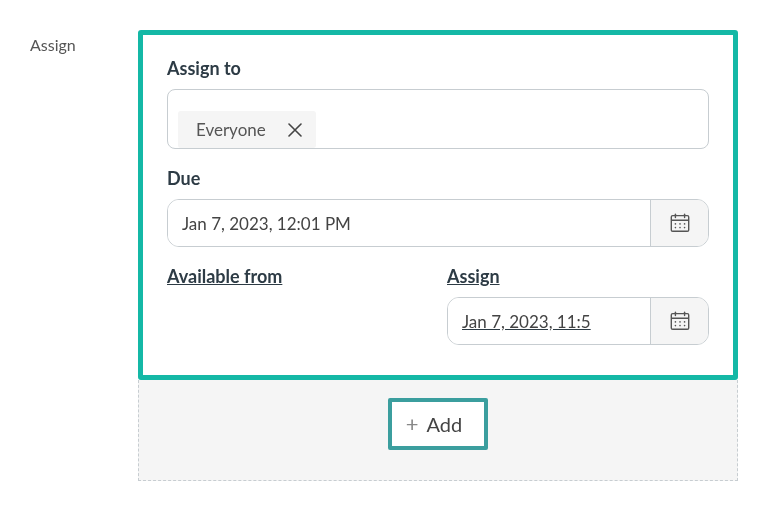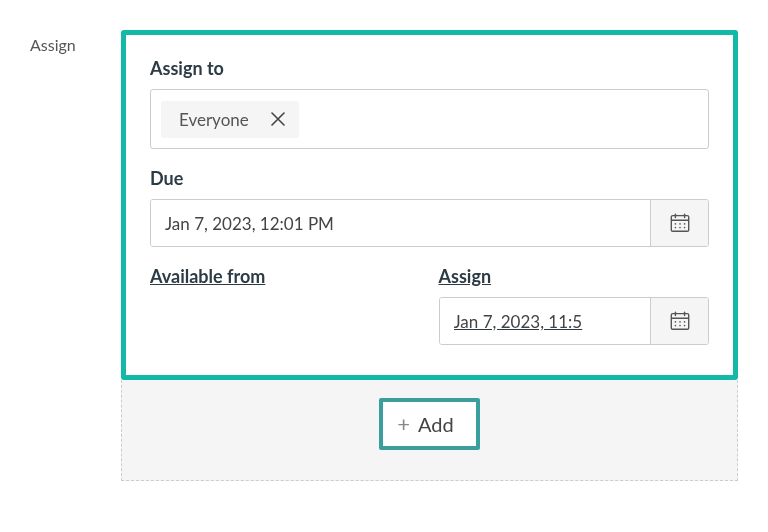--- a/index.html
+++ b/index.html
@@ -7,21 +7,21 @@
       font-family: "Lato", "Helvetica Neue", Arial, sans-serif;
       background: #fff;
       width: 768px;
       height: 532px;
       overflow: hidden;
       color: #2D3B45;
     }
     .outer {
       display: flex;
       padding: 30px 30px 0 30px;
-      gap: 39px;
+      gap: 56px;
     }
     .side-label {
       font-size: 16px;
       color: #555;
       padding-top: 5px;
       flex: 0 0 52px;
     }
     .card-wrap {
       flex: 1;
       min-width: 0;
@@ -33,25 +33,25 @@
       background: #fff;
     }
     .fld-label {
       font-size: 18px;
       font-weight: 700;
       color: #2D3B45;
       margin-bottom: 10px;
     }
     .tokenbox {
       border: 1px solid #C7CDD1;
-      border-radius: 3px;
+      border-radius: 8px;
       padding: 0 10px;
       min-height: 60px;
       display: flex;
-      align-items: center;
+      align-items: flex-end;
       gap: 8px;
       flex-wrap: wrap;
       cursor: text;
     }
     .token {
       display: inline-flex;
       align-items: center;
       background: #F5F5F5;
       border-radius: 3px;
       padding: 8px 14px 8px 18px;
@@ -62,21 +62,21 @@
     .token .x {
       display: inline-flex;
       cursor: pointer;
     }
     .section {
       margin-bottom: 18px;
     }
     .date-group {
       display: flex;
       border: 1px solid #C7CDD1;
-      border-radius: 3px;
+      border-radius: 12px;
       overflow: hidden;
       height: 48px;
     }
     .date-input {
       border: none;
       padding: 0 14px;
       font-size: 17px;
       color: #444;
       flex: 1;
       min-width: 0;

